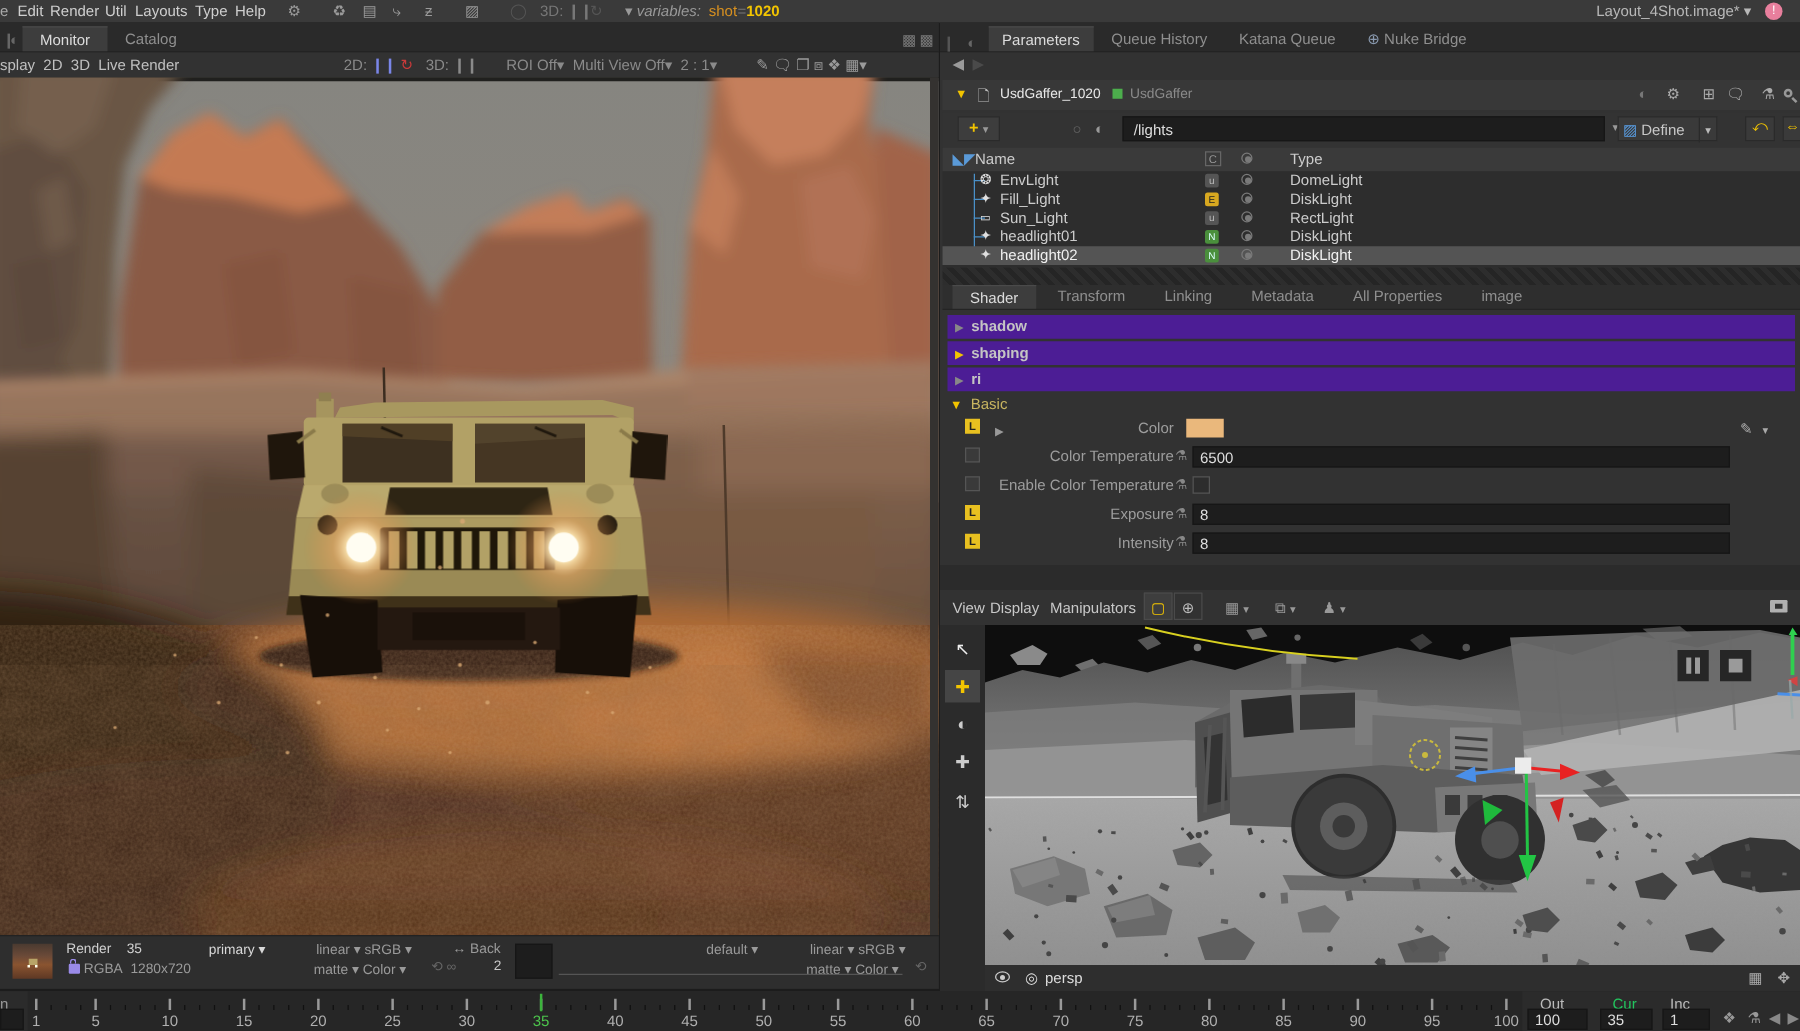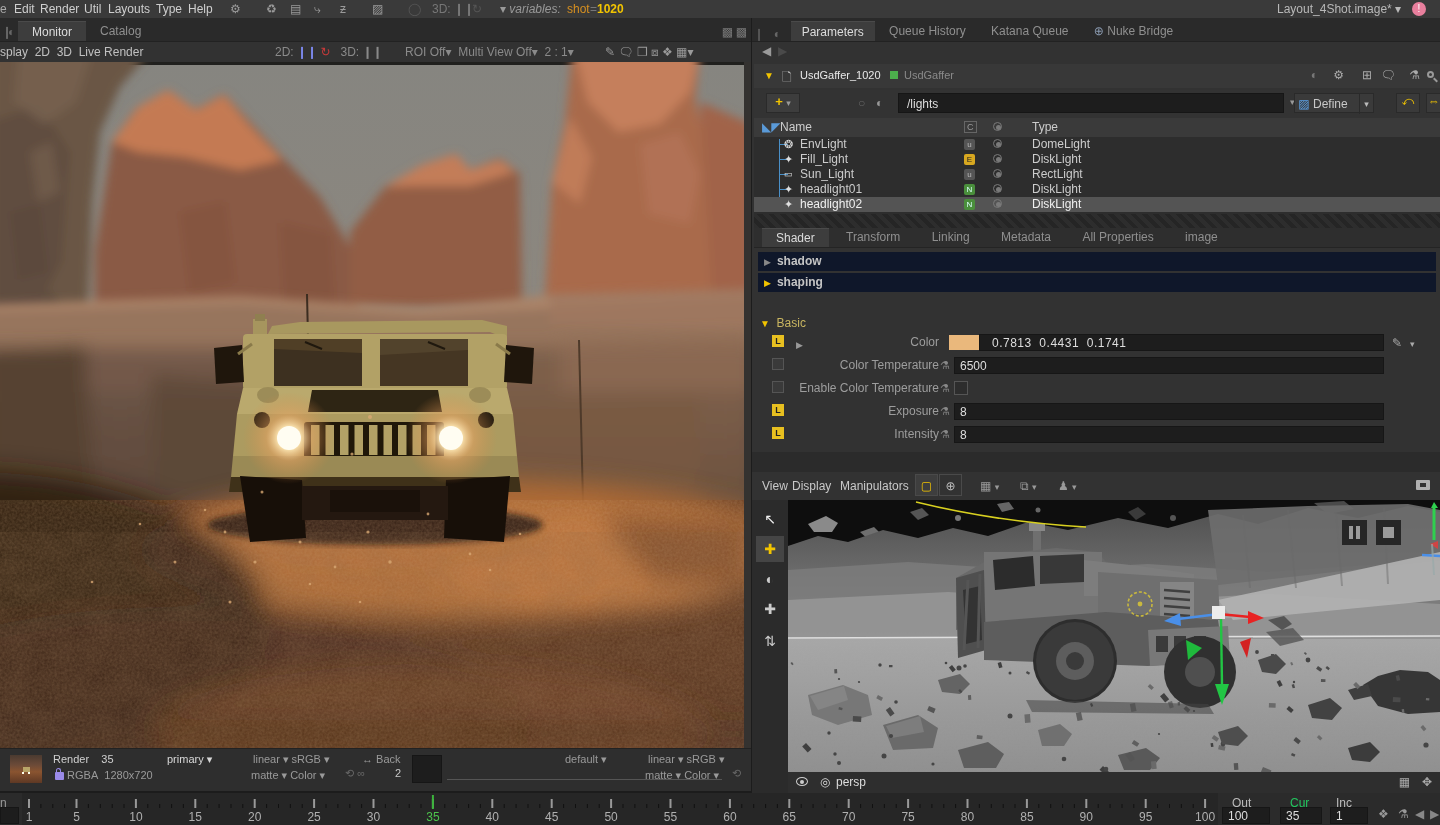--- a/index.html
+++ b/index.html
@@ -18,21 +18,21 @@
 #timeline{position:absolute;left:0;top:793px;width:1440px;height:32px;background:#2b2b2b;}
 .hatch{background:repeating-linear-gradient(45deg,#2d2d2d 0 4px,#252525 4px 8px);}
 .fld{background:#1d1d1d;border:1px solid #161616;color:#dedede;}
 .yel{color:#f2c400;}
 .lrow{position:absolute;left:0;width:686px;height:15px;line-height:15px;}
 .licon{position:absolute;left:30px;color:#e0e0e0;font-size:11px;}
 .lname{position:absolute;left:46px;color:#ccc;}
 .badge{position:absolute;left:210px;top:2px;width:11px;height:11px;font-size:8px;line-height:11px;text-align:center;border-radius:2px;}
 .leye{position:absolute;left:239px;top:2px;width:9px;height:9px;border:1px solid #7a7a7a;border-radius:6px;}.leye i{position:absolute;left:2px;top:2px;width:5px;height:5px;border-radius:3px;background:#7a7a7a;}
 .ltype{position:absolute;left:278px;color:#ccc;}
-.grp{position:absolute;left:4px;width:678px;height:19px;line-height:19px;background:#0f172a;color:#c4c4c4;}
+.grp{position:absolute;left:4px;width:678px;height:19px;line-height:19px;background:#4c1d95;color:#c4c4c4;}
 .garr{font-size:9px;padding:0 6px 0 6px;}
 .prow{position:absolute;left:0;width:686px;height:17px;line-height:17px;}
 .pbadge{position:absolute;left:18px;top:1px;width:12px;height:12px;font-size:9px;line-height:12px;text-align:center;font-weight:bold;}
 .plabel{position:absolute;left:0;top:0;width:185px;text-align:right;color:#9d9d9d;}
 .thermo{position:absolute;left:186px;top:0px;color:#888;font-size:11px;}
 .vt{position:absolute;left:4px;width:28px;height:26px;text-align:center;line-height:26px;font-size:14px;}
 </style></head>
 <body>
 <div id="menubar">
   <span style="position:absolute;left:0;top:2px;color:#aaa">e</span>
@@ -384,27 +384,27 @@
     <span class="tab act" style="height:19px;line-height:19px;margin-left:8px">Shader</span>
     <span class="tab" style="height:19px;line-height:19px">Transform</span>
     <span class="tab" style="height:19px;line-height:19px">Linking</span>
     <span class="tab" style="height:19px;line-height:19px">Metadata</span>
     <span class="tab" style="height:19px;line-height:19px">All Properties</span>
     <span class="tab" style="height:19px;line-height:19px">image</span>
   </div>
   <div id="params" style="position:absolute;left:2px;top:232px;width:686px;height:202px;background:#323232;">
     <div class="grp" style="top:2px"><span class="garr" style="color:#888">▶</span><b>shadow</b></div>
     <div class="grp" style="top:23px"><span class="garr yel">▶</span><b>shaping</b></div>
+    <div class="grp" style="top:44px"><span class="garr" style="color:#888">▶</span><b>ri</b></div>
     <div style="position:absolute;left:6px;top:66px;color:#c8b560"><span class="yel" style="font-size:10px">▼</span>&nbsp; Basic</div>
     <div class="prow" style="top:84px">
       <span class="pbadge" style="background:#e8c020;color:#222">L</span>
       <span style="position:absolute;left:42px;top:3px;color:#999;font-size:9px">▶</span>
       <span class="plabel">Color</span>
       <span style="position:absolute;left:195px;top:1px;width:30px;height:15px;background:#eab87c"></span>
-      <span class="fld" style="position:absolute;left:225px;top:0;width:405px;height:17px;line-height:17px;padding-left:12px;letter-spacing:0.5px">0.7813&nbsp;&nbsp;0.4431&nbsp;&nbsp;0.1741</span>
       <span style="position:absolute;left:638px;top:1px;color:#aaa">✎</span>
         <span style="position:absolute;left:656px;top:2px;color:#aaa;font-size:9px">▾</span>
     </div>
     <div class="prow" style="top:107px">
       <span class="pbadge" style="background:#3a3a3a;color:#777;border:1px solid #555"> </span>
       <span class="plabel">Color Temperature</span>
       <span class="thermo">⚗</span>
       <span class="fld" style="position:absolute;left:200px;top:0;width:430px;height:17px;line-height:17px;padding-left:5px">6500</span>
     </div>
     <div class="prow" style="top:130px">

